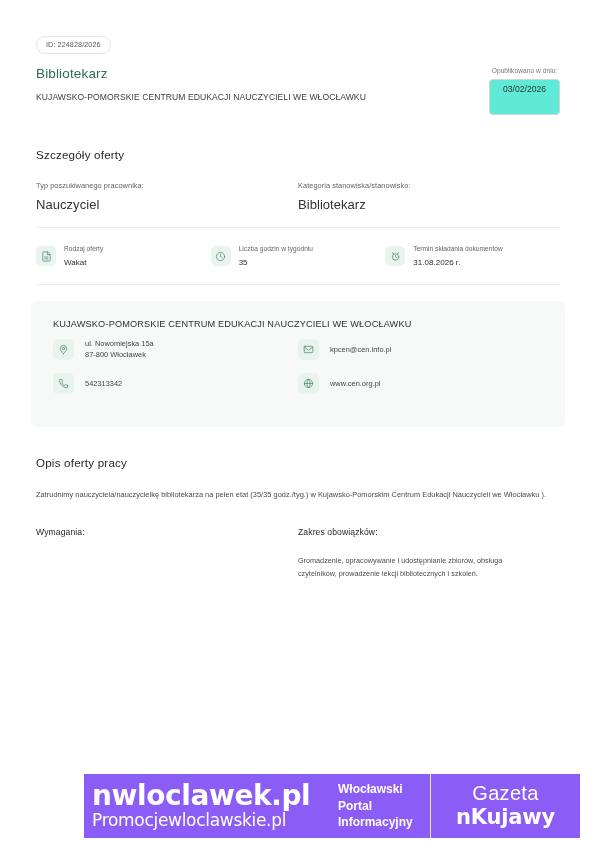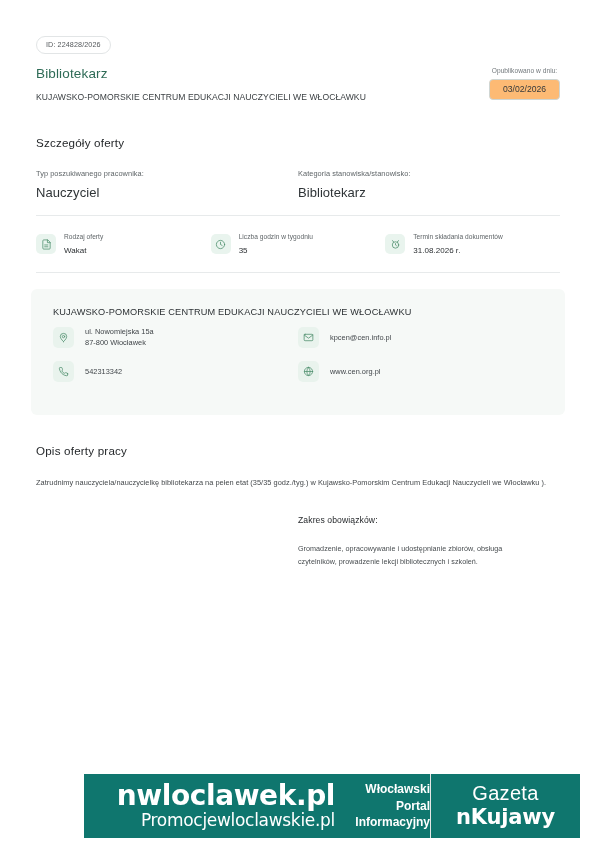--- a/index.html
+++ b/index.html
@@ -61,24 +61,24 @@
     font-size: 6.6px;
     color: #72787c;
     letter-spacing: .05px;
     margin-bottom: 4px;
     display: block;
   }
   .pub-date {
     display: inline-block;
     border: 1px solid #cfd6d4;
     border-radius: 4px;
-    padding: 4px 13px 5px 13px;
+    padding: 4px 13px 20px 13px;
     font-size: 8.6px;
     color: #33383b;
-    background: #fdba74;
+    background: #5eead4;
     line-height: 10px;
   }
 
   
   .section-title {
     font-size: 11.6px;
     color: #25282b;
     font-weight: 400;
     letter-spacing: .2px;
   }
@@ -224,26 +224,25 @@
     font-size: 6px;
     color: #9aa0a3;
     z-index: 1;
   }
   .banner {
     position: absolute;
     left: 84px;
     top: 774px;
     width: 496px;
     height: 64px;
-    background: #0f766e;
+    background: #8b5cf6;
     display: flex;
     align-items: stretch;
     z-index: 2;
     overflow: hidden;
-    text-align: right;
   }
   .bn-left {
     flex: 0 0 251px;
     display: flex;
     flex-direction: column;
     justify-content: center;
     padding-left: 8px;
   }
   .bn-l1 {
     color: #ffffff;
@@ -440,20 +439,21 @@
       </div>
     </div>
   </div>
 
   <div class="sec-desc">
     <div class="section-title">Opis oferty pracy</div>
     <div class="desc-body">Zatrudnimy nauczyciela/nauczycielkę bibliotekarza na pełen etat (35/35 godz./tyg.) w Kujawsko-Pomorskim Centrum Edukacji Nauczycieli we Włocławku ).</div>
 
     <div class="two-col">
       <div class="col">
+        <div class="col-head">Wymagania:</div>
       </div>
       <div class="col">
         <div class="col-head">Zakres obowiązków:</div>
         <div class="col-body">Gromadzenie, opracowywanie i udostępnianie zbiorów, obsługa czytelników, prowadzenie lekcji bibliotecznych i szkoleń.</div>
       </div>
     </div>
   </div>
 
   <div class="page-no">Strona 1/1</div>
 

